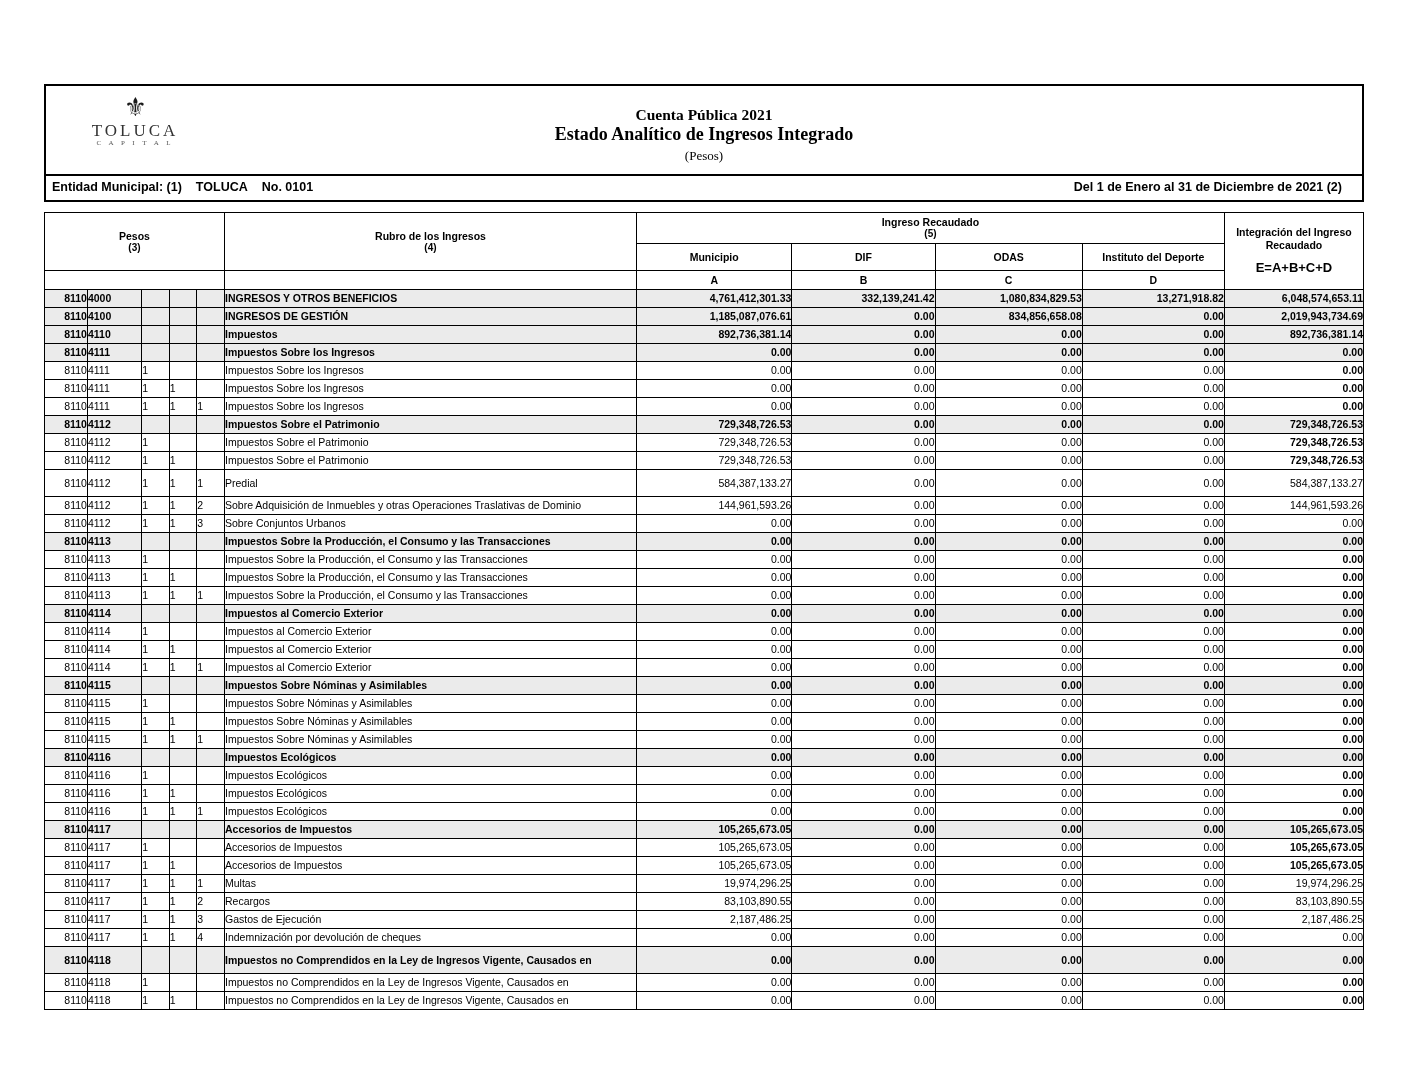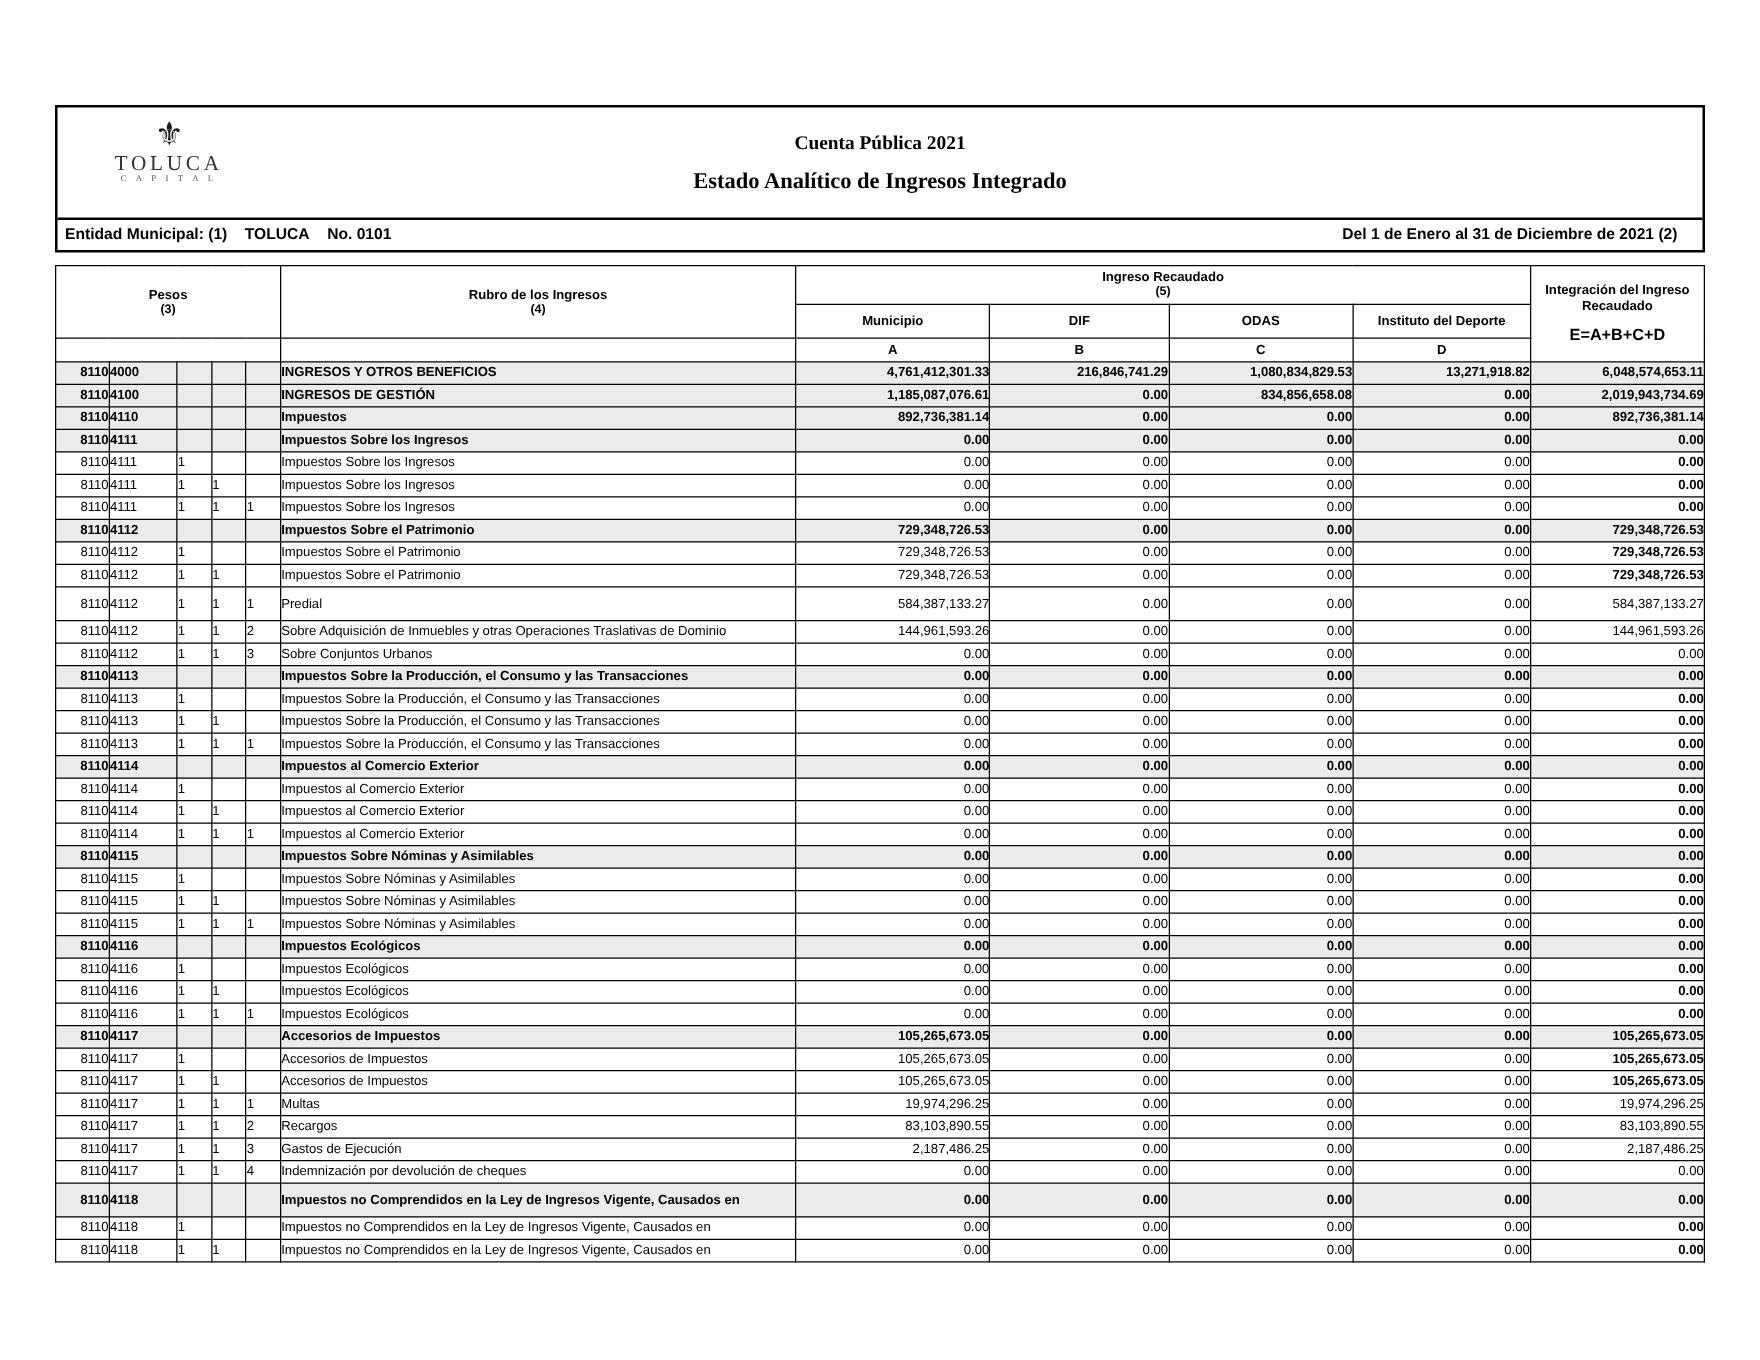--- a/index.html
+++ b/index.html
@@ -60,21 +60,21 @@
     padding-top: 20px;
     font-family: Liberation Serif, serif;
   }
   .title-1 {
     font-size: 15.5px;
     font-weight: bold;
   }
   .title-2 {
     font-size: 18px;
     font-weight: bold;
-    margin-top: 10px;
+    margin-top: 0;
   }
   .title-3 {
     font-size: 13px;
     margin-top: 3px;
   }
   .header-bottom {
     position: absolute;
     left: 0;
     right: 0;
     bottom: 0;
@@ -164,20 +164,21 @@
 
     <div class="logo">
       <div class="logo-crest">⚜</div>
       <div class="logo-name">TOLUCA</div>
       <div class="logo-sub">C A P I T A L</div>
     </div>
 
     <div class="title-block">
       <div class="title-1">Cuenta Pública 2021</div>
       <div class="title-2">Estado Analítico de Ingresos Integrado</div>
+      <div class="title-3">(Pesos)</div>
     </div>
 
     <div class="header-bottom">
       <div class="entidad">
         <span>Entidad Municipal: (1)</span><span class="ent-sp">TOLUCA</span><span class="ent-sp">No. 0101</span>
       </div>
       <div class="periodo">Del 1 de Enero al 31 de Diciembre de 2021  (2)</div>
     </div>
   </div>
 
@@ -231,21 +232,21 @@
     </thead>
     <tbody>
         <tr class="bold">
           <td class="c-acct" style="height:17px">8110</td>
           <td class="c-sub">4000</td>
           <td class="c-sub"></td>
           <td class="c-sub"></td>
           <td class="c-sub"></td>
           <td class="c-desc">INGRESOS Y OTROS BENEFICIOS</td>
           <td class="c-num">4,761,412,301.33</td>
-          <td class="c-num">216,846,741.29</td>
+          <td class="c-num">332,139,241.42</td>
           <td class="c-num">1,080,834,829.53</td>
           <td class="c-num">13,271,918.82</td>
           <td class="c-num c-last">6,048,574,653.11</td>
         </tr>
         <tr class="bold">
           <td class="c-acct" style="height:17px">8110</td>
           <td class="c-sub">4100</td>
           <td class="c-sub"></td>
           <td class="c-sub"></td>
           <td class="c-sub"></td>

